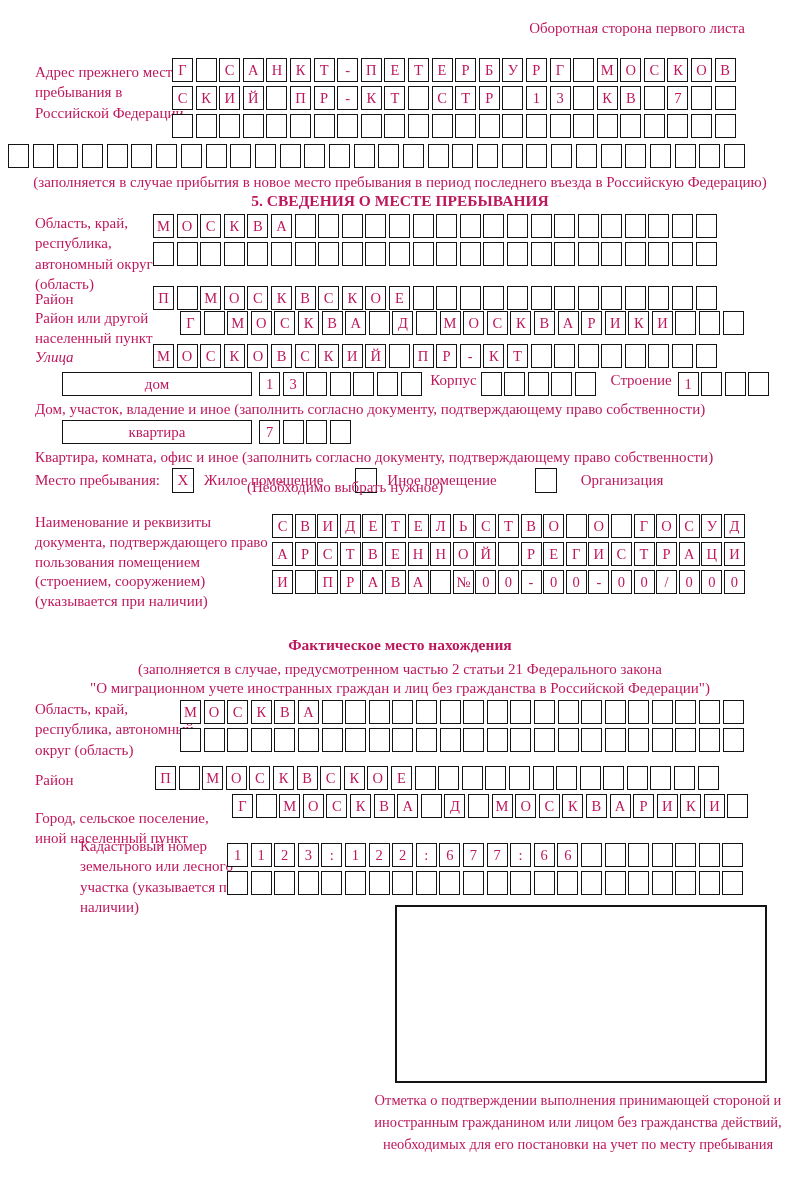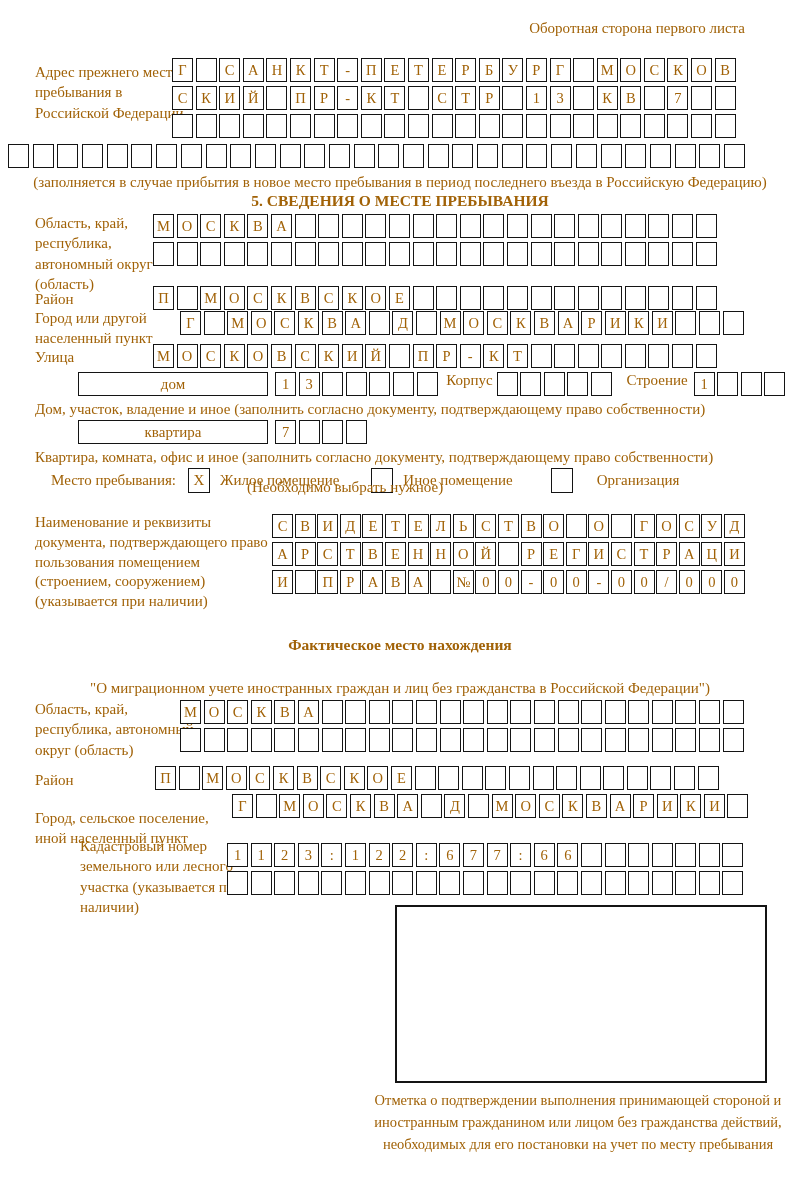--- a/index.html
+++ b/index.html
@@ -1,34 +1,34 @@
 <!DOCTYPE html>
 <html><head>
 <meta charset="utf-8">
 <style>
   html,body{margin:0;padding:0;background:#fff;}
-  .page{position:relative;width:800px;height:1180px;background:#fff;color:#a16207;
+  .page{position:relative;width:800px;height:1180px;background:#fff;color:#be185d;
         font-family:"Liberation Serif","DejaVu Serif",serif;overflow:hidden;}
   .abs{position:absolute;}
   .label{font-size:15px;line-height:1.36;}
   .note{font-size:15px;line-height:1.3;}
   .center{left:0;right:0;text-align:center;}
   .h{font-weight:bold;font-size:15.5px;}
   .cells{display:flex;}
   .cell{flex:0 0 auto;width:21px;height:24px;box-sizing:border-box;border:1.6px solid #141414;
         margin-right:2.6px;display:flex;align-items:center;justify-content:center;
         font-size:14.5px;line-height:1;background:#fff;}
   .cells.wide .cell{margin-right:3.7px;}
   .cells.tight .cell{margin-right:1.6px;}
   .bigbox{box-sizing:border-box;border:1.6px solid #141414;height:24px;display:flex;
           align-items:center;justify-content:center;font-size:15px;}
   .checkbox{box-sizing:border-box;width:22px;height:25px;border:1.6px solid #141414;
             display:flex;align-items:center;justify-content:center;font-size:15px;flex:0 0 auto;}
   .inline-label{font-size:15px;white-space:nowrap;}
-  .flexrow{display:flex;align-items:flex-start;margin-left:16px;}
+  .flexrow{display:flex;align-items:flex-start;}
   .stamp-box{box-sizing:border-box;border:2px solid #141414;background:#fff;}
 </style>
 </head>
 <body>
 
 <div class="page">
 
   <div class="abs label" style="top:18px;right:55px;">Оборотная сторона первого листа</div>
 
   <div class="abs label" style="left:35px;top:62px;width:150px;">Адрес прежнего места пребывания в Российской Федерации</div>
@@ -221,21 +221,21 @@
       <div class="cell"></div>
       <div class="cell"></div>
       <div class="cell"></div>
       <div class="cell"></div>
       <div class="cell"></div>
       <div class="cell"></div>
       <div class="cell"></div>
       <div class="cell"></div>
     </div>
 
-  <div class="abs label" style="left:35px;top:308px;width:145px;">Город или другой населенный пункт</div>
+  <div class="abs label" style="left:35px;top:308px;width:145px;">Район или другой населенный пункт</div>
   <div class="abs cells" style="left:180px;top:311px;">
       <div class="cell">Г</div>
       <div class="cell"></div>
       <div class="cell">М</div>
       <div class="cell">О</div>
       <div class="cell">С</div>
       <div class="cell">К</div>
       <div class="cell">В</div>
       <div class="cell">А</div>
       <div class="cell"></div>
@@ -249,21 +249,21 @@
       <div class="cell">А</div>
       <div class="cell">Р</div>
       <div class="cell">И</div>
       <div class="cell">К</div>
       <div class="cell">И</div>
       <div class="cell"></div>
       <div class="cell"></div>
       <div class="cell"></div>
     </div>
 
-  <div class="abs label" style="left:35px;top:347px;">Улица</div>
+  <div class="abs label" style="left:35px;top:347px;font-style:italic;">Улица</div>
   <div class="abs cells" style="left:153px;top:344px;">
       <div class="cell">М</div>
       <div class="cell">О</div>
       <div class="cell">С</div>
       <div class="cell">К</div>
       <div class="cell">О</div>
       <div class="cell">В</div>
       <div class="cell">С</div>
       <div class="cell">К</div>
       <div class="cell">И</div>
@@ -406,20 +406,21 @@
       <div class="cell">-</div>
       <div class="cell">0</div>
       <div class="cell">0</div>
       <div class="cell">/</div>
       <div class="cell">0</div>
       <div class="cell">0</div>
       <div class="cell">0</div>
     </div>
 
   <div class="abs h center" style="top:636px;">Фактическое место нахождения</div>
+  <div class="abs note center" style="top:660px;">(заполняется в случае, предусмотренном частью 2 статьи 21 Федерального закона</div>
   <div class="abs note center" style="top:679px;">"О миграционном учете иностранных граждан и лиц без гражданства в Российской Федерации")</div>
 
   <div class="abs label" style="left:35px;top:699px;width:160px;">Область, край, республика, автономный округ (область)</div>
   <div class="abs cells" style="left:180px;top:700px;">
       <div class="cell">М</div>
       <div class="cell">О</div>
       <div class="cell">С</div>
       <div class="cell">К</div>
       <div class="cell">В</div>
       <div class="cell">А</div>

